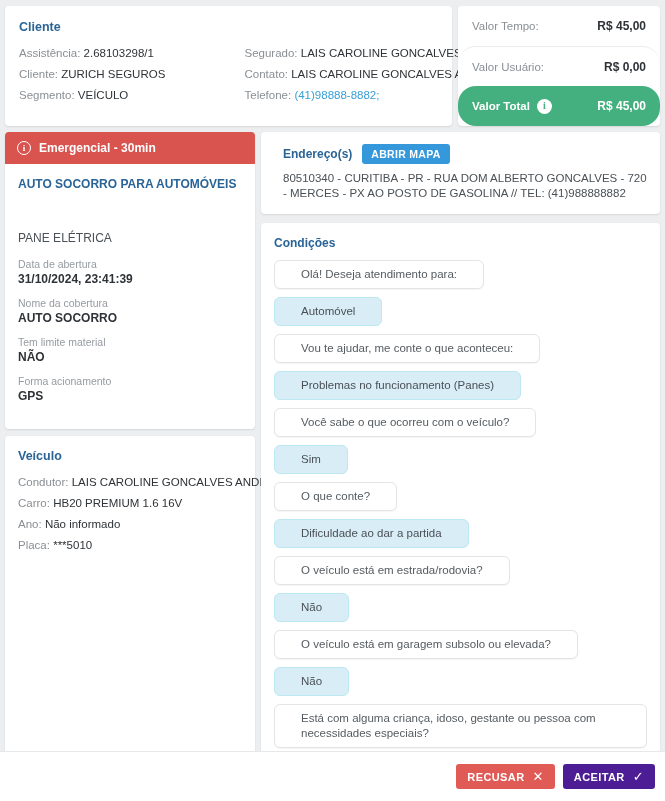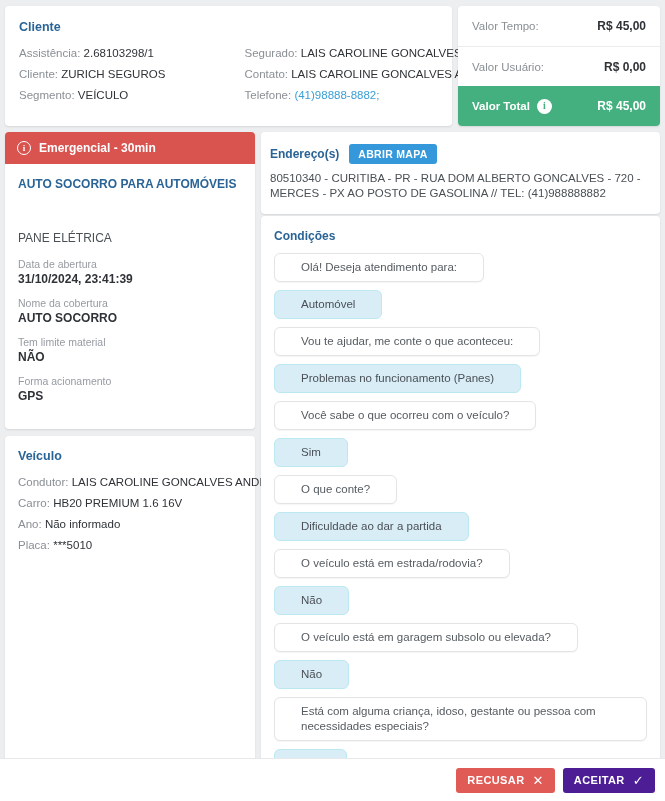--- a/index.html
+++ b/index.html
@@ -69,21 +69,21 @@
     flex-direction: column;
   }
   .value-row {
     display: flex;
     align-items: center;
     justify-content: space-between;
     padding: 0 14px;
     height: 40px;
     font-size: 11.5px;
   }
-  .value-row + .value-row { border-top: 1px solid #ececec; }
+  .value-row + .value-row { border-top: 1px solid #ececec; border-radius: 18px; }
   .value-row .label { color: #8a8f94; }
   .value-row .amount { color: #2f3337; font-weight: bold; font-size: 12px; }
 
   .value-row.total {
     background: #45b07f;
     border-top: none;
     height: 40px;
   }
   .value-row.total .label,
   .value-row.total .amount { color: #fff; font-weight: bold; }
@@ -155,21 +155,21 @@
   }
   .field { margin-bottom: 9px; }
   .field .f-label { color: #9097 9c; }
   .field .f-label { color: #969ba1; font-size: 10.5px; line-height: 14px; }
   .field .f-value { color: #2f3337; font-size: 12px; font-weight: bold; line-height: 16px; }
 
   
   .vehicle-card { padding: 13px 13px 14px 13px; min-height: 388px; }
 
   
-  .address-card { padding: 12px 13px 13px 9px; margin-bottom: 2px; }
+  .address-card { padding: 12px 13px 13px 22px; margin-bottom: 9px; }
   .addr-head { display: flex; align-items: center; gap: 10px; margin-bottom: 7px; }
   .addr-title { color: #2a6496; font-weight: bold; font-size: 12px; }
   .map-btn {
     background: #3498db;
     color: #fff;
     font-weight: bold;
     font-size: 10.5px;
     letter-spacing: .3px;
     padding: 4px 9px;
     border: none;
@@ -209,21 +209,21 @@
   .bubble.a {
     background: #d9edf7;
     border: 1px solid #bce8f1;
     color: #4a5055;
   }
 
   
   .footer {
     position: absolute;
     left: 0; right: 0; bottom: 0;
-    height: 43px;
+    height: 50px;
     background: #fff;
     border-top: 1px solid #e6e8ea;
     display: flex;
     align-items: center;
     justify-content: flex-end;
     gap: 8px;
     padding: 0 10px;
   }
   .btn {
     border: none;

